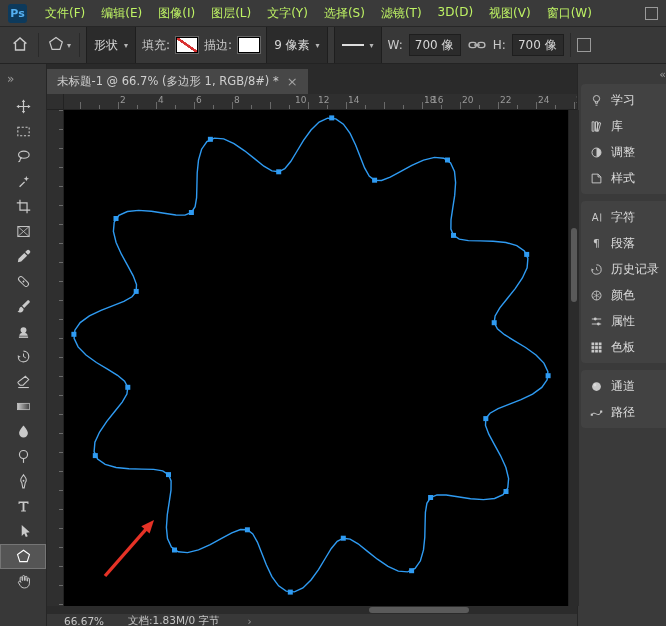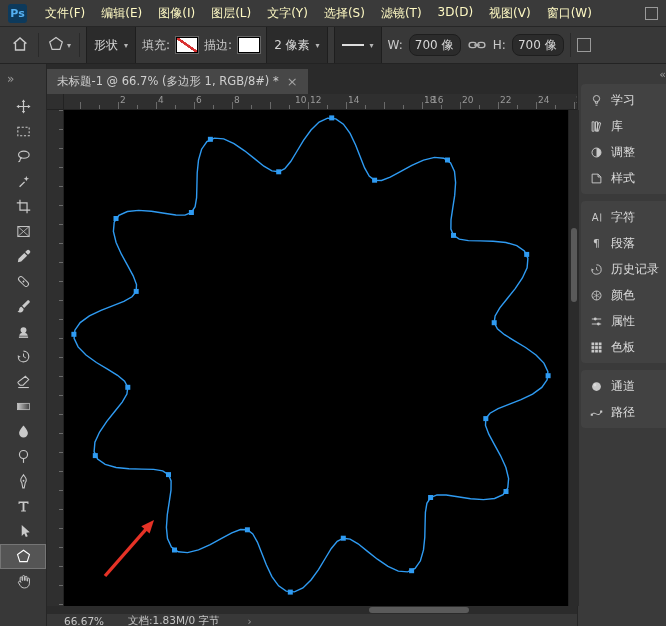--- a/index.html
+++ b/index.html
@@ -4,33 +4,33 @@
 <style>
   html,body{margin:0;padding:0;background:#1e1e1e;}
   .app{width:666px;height:626px;position:relative;overflow:hidden;background:#323232;
        font-family:"DejaVu Sans",sans-serif;font-size:12px;color:#cccccc;user-select:none;}
 
   
   .menu-bar{height:26px;background:#3a3a3a;border-bottom:1px solid #262626;display:flex;align-items:center;padding:0 6px;}
   .ps-logo{width:19px;height:19px;border-radius:3px;background:#0d3a5c;color:#55b1f2;font-weight:bold;font-size:11px;
            display:flex;align-items:center;justify-content:center;margin:0 10px 0 2px;flex:none;}
   .menu-items{display:flex;flex:1;overflow:hidden;white-space:nowrap;}
-  .menu-item{padding:0 8px;color:#fef9c3;}
+  .menu-item{padding:0 8px;color:#bef264;}
   .menu-right-icon{width:11px;height:11px;border:1px solid #9a9a9a;flex:none;margin:0 2px 0 6px;}
 
   
   .options-bar{height:36px;background:#383838;border-bottom:1px solid #232323;display:flex;align-items:center;gap:6px;padding:0 8px;overflow:hidden;}
   .obtn{width:24px;height:24px;display:flex;align-items:center;justify-content:center;color:#c9c9c9;flex:none;}
   .obtn svg,.preset svg{width:18px;height:18px;}
   .opt-sep{width:1px;height:24px;background:#2a2a2a;flex:none;}
   .preset{display:flex;align-items:center;gap:2px;color:#c9c9c9;padding:2px;flex:none;}
   .dd{font-size:8px;color:#b5b5b5;}
   .select-box{display:flex;align-items:center;gap:6px;background:#2b2b2b;border:1px solid #1e1e1e;border-radius:2px;
               height:20px;padding:16px 7px;flex:none;color:#d6d6d6;}
-  .value-box{display:flex;align-items:center;background:#2b2b2b;border:1px solid #1e1e1e;border-radius:8px;
+  .value-box{display:flex;align-items:center;background:#2b2b2b;border:1px solid #1e1e1e;border-radius:0;
              height:20px;padding:0 5px;min-width:40px;flex:none;color:#d6d6d6;overflow:hidden;white-space:nowrap;}
   .opt-label{color:#c9c9c9;flex:none;}
   .swatch-fill{width:20px;height:14px;border:1px solid #000;outline:1px solid #666;flex:none;
                background:linear-gradient(to top right,#ffffff 44%,#d83131 45%,#d83131 55%,#ffffff 56%);}
   .swatch-stroke{width:20px;height:14px;border:1px solid #000;outline:1px solid #666;background:#ffffff;flex:none;}
   .line-sample{width:22px;height:0;border-top:2px solid #dddddd;}
   .linkic{width:20px;height:20px;color:#b9b9b9;flex:none;}
   .linkic svg{width:20px;height:20px;}
   .partial-icon{width:12px;height:12px;border:1px solid #9a9a9a;flex:none;}
 
@@ -118,21 +118,21 @@
     <div class="opt-sep"></div>
     <div class="select-box">
       <span>形状</span>
       <span class="dd">▾</span>
     </div>
     <span class="opt-label">填充:</span>
     <span class="swatch-fill"></span>
     <span class="opt-label">描边:</span>
     <span class="swatch-stroke"></span>
     <div class="select-box">
-      <span>2 像素</span>
+      <span>9 像素</span>
       <span class="dd">▾</span>
     </div>
     <div class="select-box">
       <span class="line-sample"></span>
       <span class="dd">▾</span>
     </div>
     <span class="opt-label">W:</span>
     <div class="value-box">700 像</div>
     <span class="linkic"><svg viewBox="0 0 24 24">
           <g fill="none" stroke="currentColor" stroke-width="1.6">
@@ -312,21 +312,21 @@
             <div class="tick major" style="left: 434px;"></div>
             <div class="tick" style="left: 453px;"></div>
             <div class="tick major" style="left: 472px;"></div>
             <div class="tick" style="left: 491px;"></div>
             <div class="tick major" style="left: 510px;"></div>
             <span class="rnum" style="left: 54px;">2</span>
             <span class="rnum" style="left: 92px;">4</span>
             <span class="rnum" style="left: 130px;">6</span>
             <span class="rnum" style="left: 168px;">8</span>
             <span class="rnum" style="left: 206px; margin-left: 25px;">10</span>
-            <span class="rnum" style="left: 244px;">12</span>
+            <span class="rnum" style="left: 252px;">12</span>
             <span class="rnum" style="left: 282px;">14</span>
             <span class="rnum" style="left: 320px; margin-left: 48px;">16</span>
             <span class="rnum" style="left: 358px;">18</span>
             <span class="rnum" style="left: 396px;">20</span>
             <span class="rnum" style="left: 434px;">22</span>
             <span class="rnum" style="left: 472px;">24</span>
             <span class="rnum" style="left: 510px;">26</span>
           </div>
       </div>
       <div class="doc-body">

